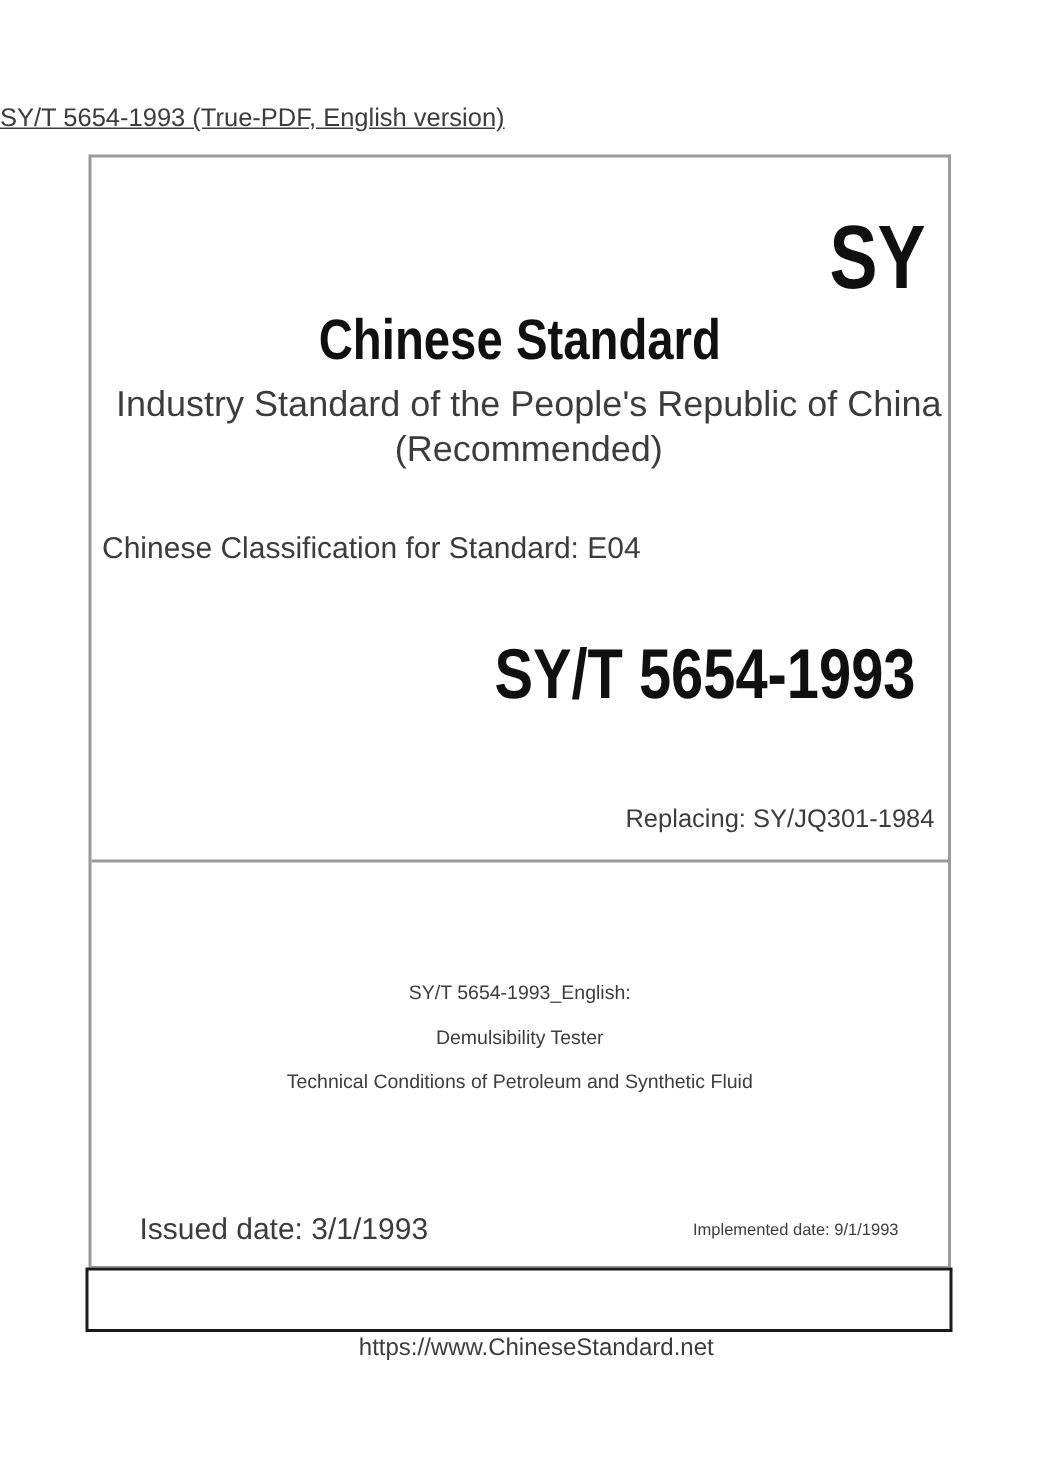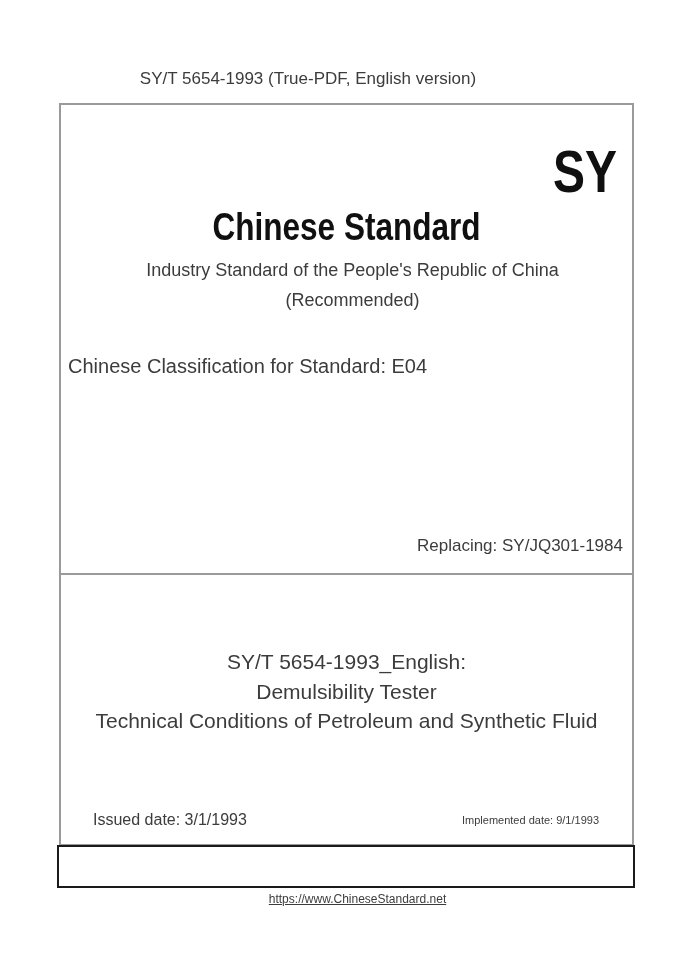--- a/index.html
+++ b/index.html
@@ -15,41 +15,41 @@
     position:relative;
     width:693px;height:980px;
     background:var(--background);
     font-family:"Liberation Sans","DejaVu Sans",sans-serif;
     color:var(--text);
     overflow:hidden;
     margin:0 auto;
   }
   .header-text{
     position:absolute;top:69px;left:0;width:616px;
-    text-align:center;font-size:17px;line-height:20px;color:var(--text);
+    text-align:left;font-size:17px;line-height:20px;color:var(--text);text-decoration:underline;
   }
   .main-box{
     position:absolute;left:59px;top:103px;width:575px;height:743px;
     border:2px solid var(--box-border-gray);
     background:var(--background);
   }
   .brand-row{position:absolute;top:57px;left:0;right:0;text-align:center;margin-top:46px;}
   .brand-text{
     display:inline-block;font-size:38px;line-height:38px;font-weight:bold;
     color:var(--heading);transform:scaleX(0.83);transform-origin:center center;
     white-space:nowrap;
   }
   .sy-logo-wrap{position:absolute;top:37px;right:15px;}
   .sy-logo{
     display:inline-block;font-size:60px;line-height:60px;font-weight:bold;
     color:var(--heading);transform:scaleX(0.80);transform-origin:right center;
   }
   .authority-block{
     position:absolute;top:150px;left:0;right:0;text-align:center;
-    font-size:18px;line-height:30px;color:var(--text);padding-left:12px;
+    font-size:24px;line-height:30px;color:var(--text);padding-left:12px;
   }
   .classification{
     position:absolute;top:252px;left:7px;
     font-size:20px;line-height:18px;color:var(--text);
   }
   .standard-number-wrap{position:absolute;top:320px;right:22px;text-align:right;}
   .standard-number{
     display:inline-block;font-size:47px;line-height:47px;font-weight:bold;
     color:var(--heading);transform:scaleX(0.82);transform-origin:right center;
     white-space:nowrap;
@@ -57,41 +57,41 @@
   .replacing{
     position:absolute;top:430px;right:9px;
     font-size:17px;line-height:22px;color:var(--text);
   }
   .divider{
     position:absolute;top:468px;left:0;right:0;height:0;
     border-top:2px solid var(--box-border-gray);
   }
   .title-block{
     position:absolute;top:542px;left:0;right:0;text-align:center;
-    font-size:21px;line-height:29.5px;color:var(--text);
+    font-size:13px;line-height:29.5px;color:var(--text);
   }
   .issued-date{
     position:absolute;top:706px;left:32px;
-    font-size:16px;line-height:18px;color:var(--text);
+    font-size:20px;line-height:18px;color:var(--text);
   }
   .implemented-date{
     position:absolute;top:706px;right:33px;
     font-size:11px;line-height:18px;color:var(--text);
   }
   .second-box{
     position:absolute;left:57px;top:845px;width:578px;height:43px;
     border:2px solid var(--box-border-black);
     background:var(--background);
   }
   .footer{
     position:absolute;top:889px;left:0;width:693px;text-align:center;
   }
   .footer a{
-    font-size:12px;line-height:20px;color:var(--text);
-    text-decoration:underline;cursor:pointer;margin-left:22px;
+    font-size:16px;line-height:20px;color:var(--text);
+    cursor:pointer;margin-left:22px;
   }
 </style>
 </head>
 <body>
 
 <div class="page">
 
   <div class="header-text">SY/T 5654-1993 (True-PDF, English version)</div>
 
   <div class="main-box">
@@ -104,20 +104,23 @@
       <span class="sy-logo">SY</span>
     </div>
 
     <div class="authority-block">
       <div>Industry Standard of the People's Republic of China</div>
       <div>(Recommended)</div>
     </div>
 
     <div class="classification">Chinese Classification for Standard: E04</div>
 
+    <div class="standard-number-wrap">
+      <span class="standard-number">SY/T 5654-1993</span>
+    </div>
 
     <div class="replacing">Replacing: SY/JQ301-1984</div>
 
     <div class="divider"></div>
 
     <div class="title-block">
       <div>SY/T 5654-1993_English:</div>
       <div>Demulsibility Tester</div>
       <div>Technical Conditions of Petroleum and Synthetic Fluid</div>
     </div>

